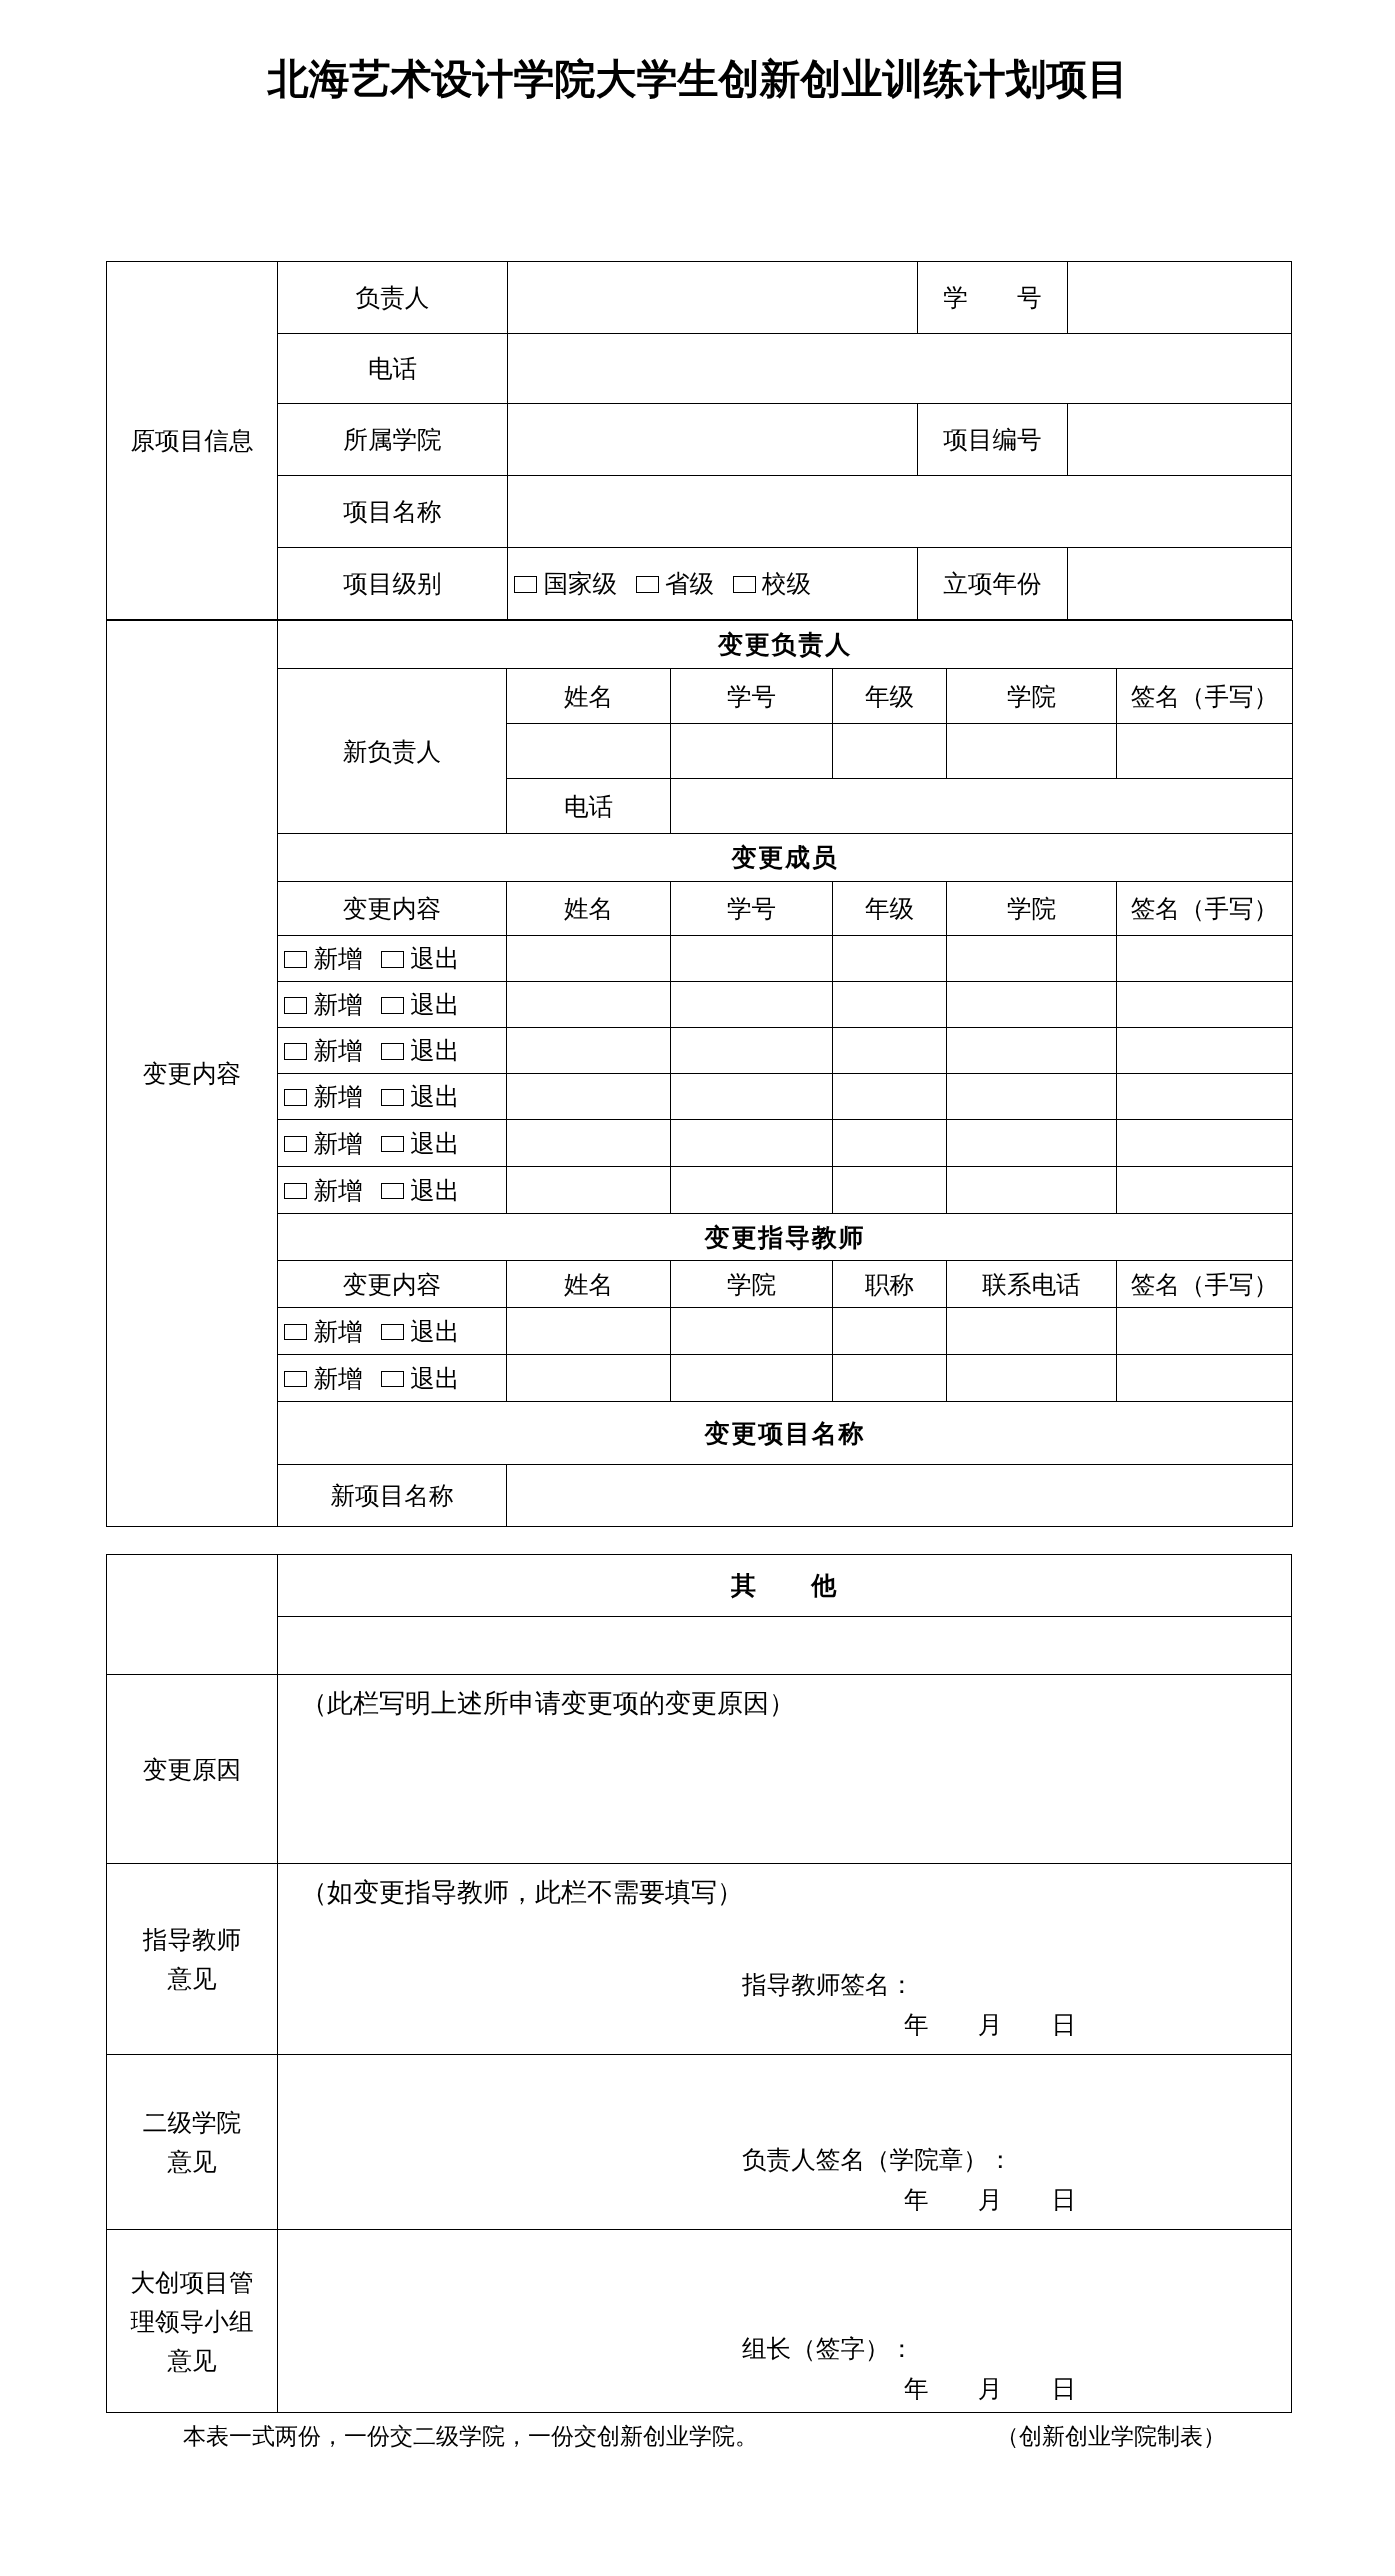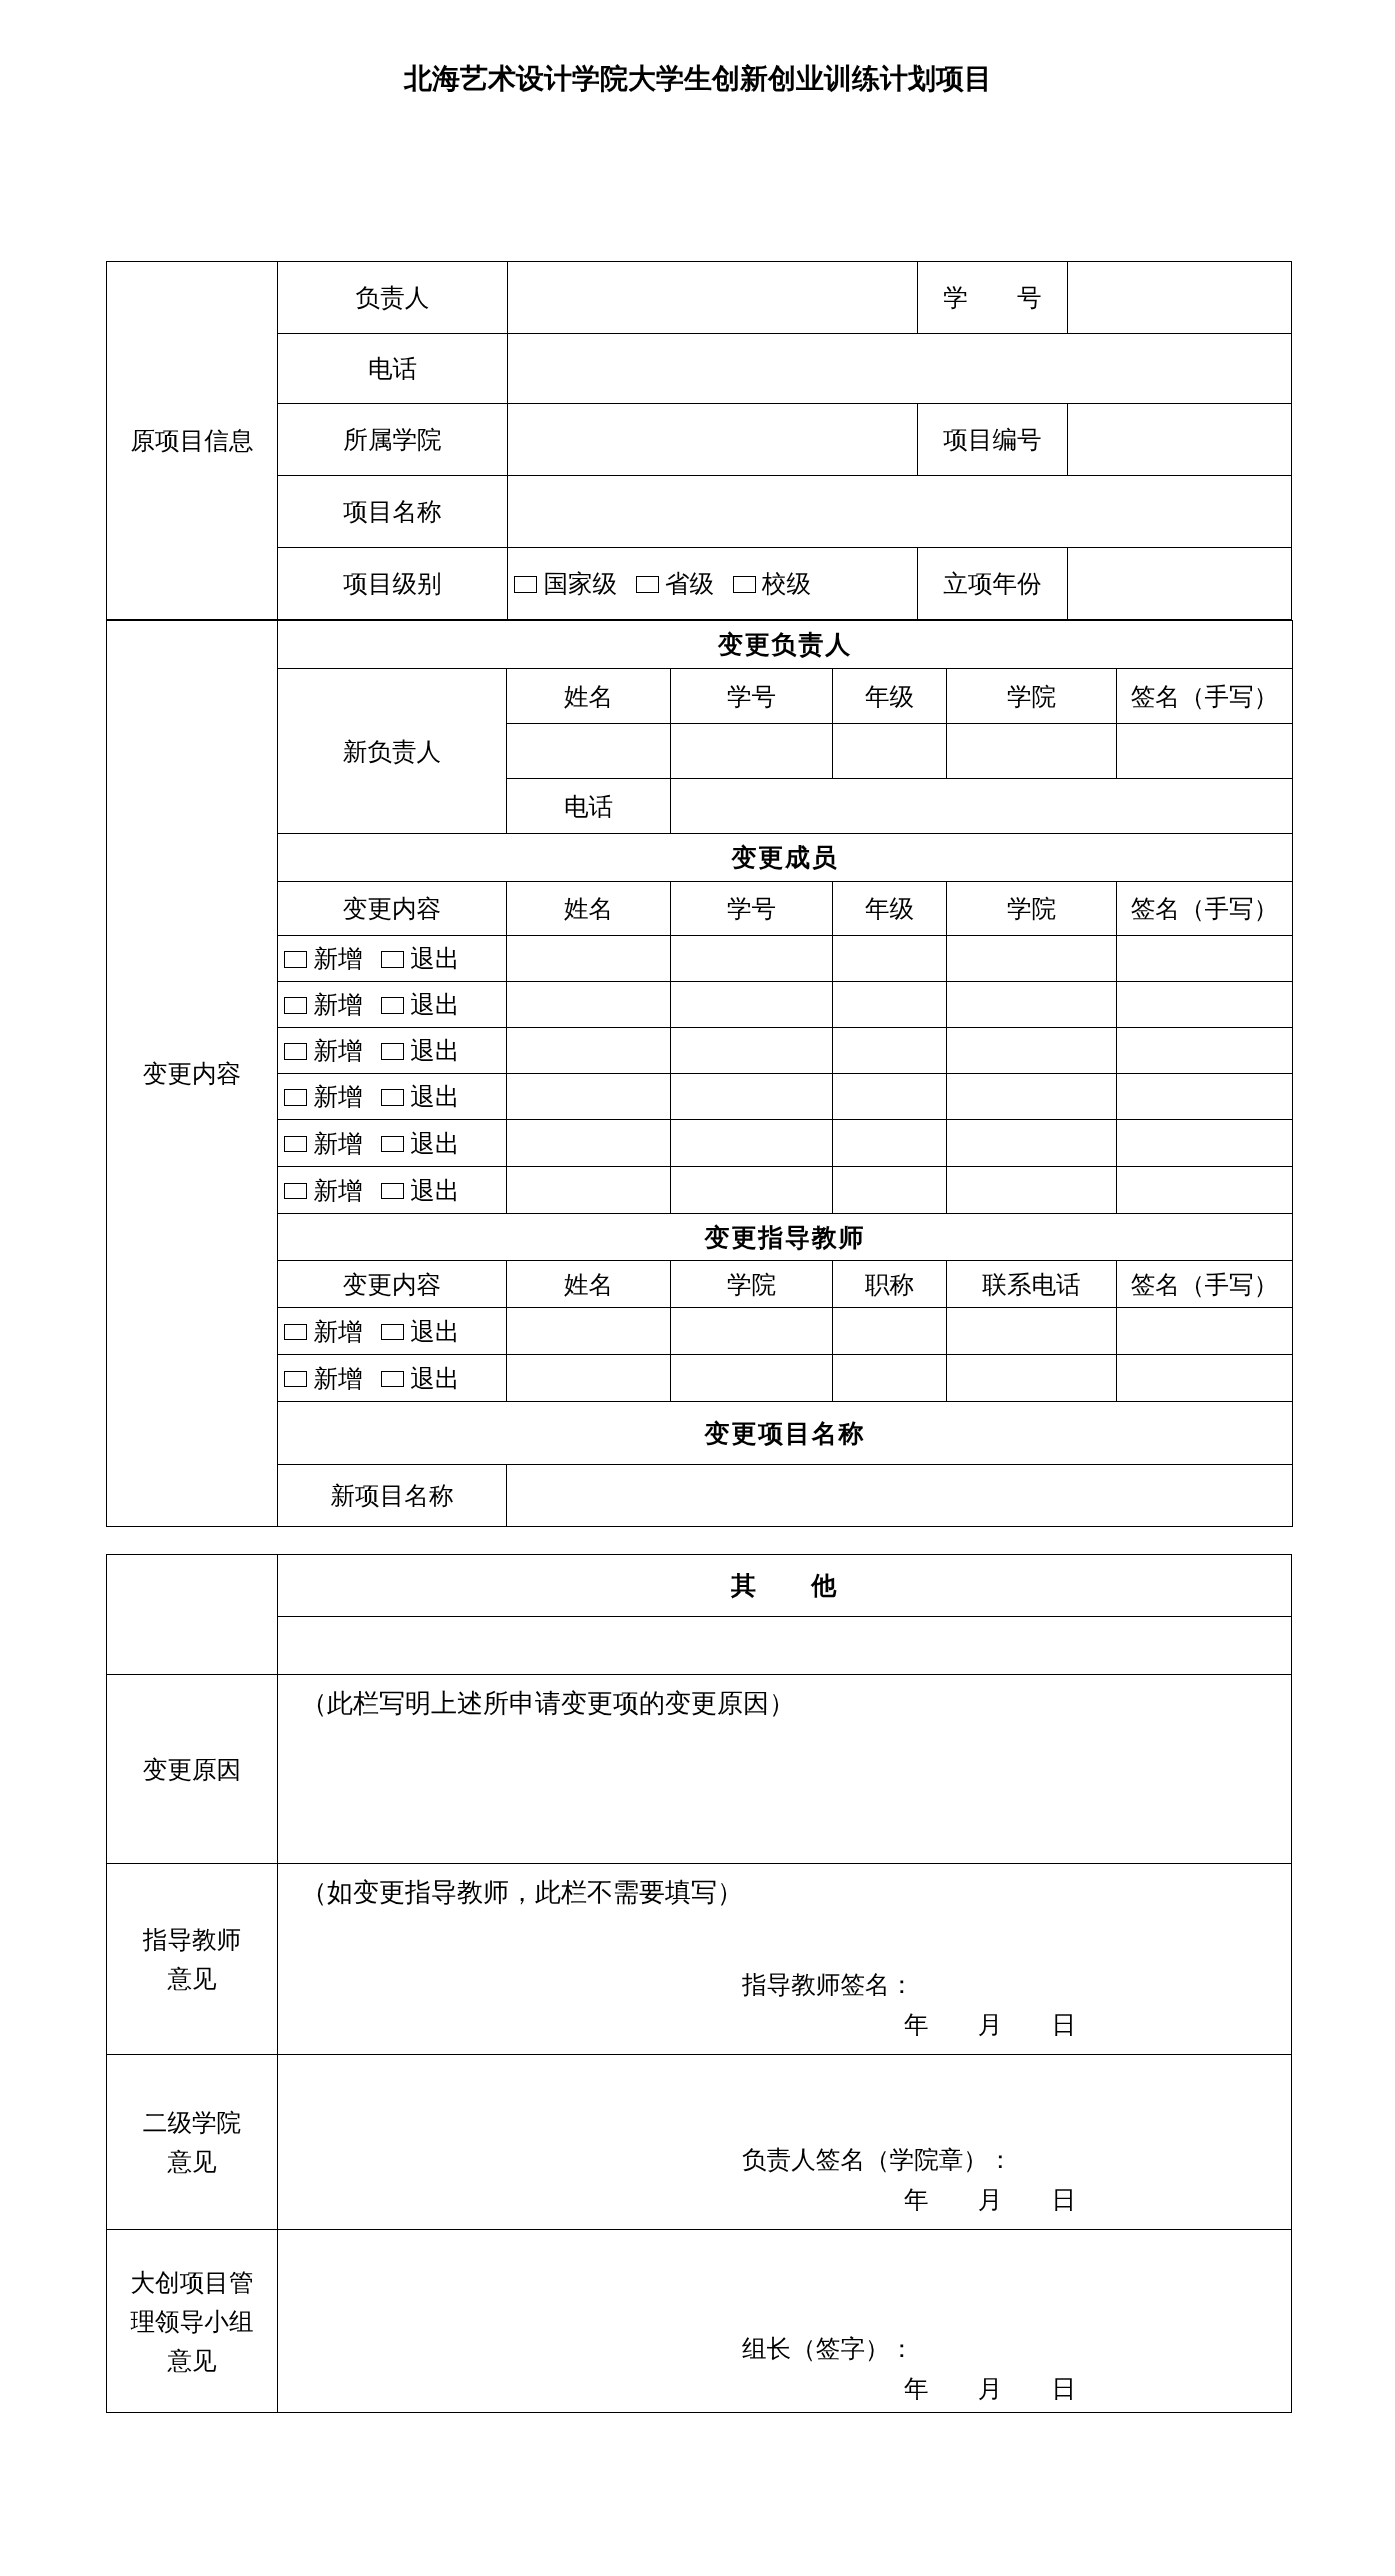--- a/index.html
+++ b/index.html
@@ -4,21 +4,21 @@
 <style>
   * { margin:0; padding:0; box-sizing:border-box; }
   html,body { background:#e8e8e8; }
   .page {
     position:relative; width:1396px; height:2576px; margin:0 auto;
     background:#ffffff; color:#000;
     font-family:"Liberation Serif","DejaVu Serif",serif;
   }
   .doc-title {
     position:absolute; top:44px; left:0; width:100%;
-    text-align:center; font-size:28px; font-weight:bold; line-height:70px;
+    text-align:center; font-size:41px; font-weight:bold; line-height:70px;
   }
   table {
     position:absolute; border-collapse:collapse; table-layout:fixed;
     width:1186px; left:106px; font-size:24.6px;
   }
   td { border:1.8px solid #000; vertical-align:middle; overflow:hidden; }
   .tA { top:261px; }
   .tB { top:620px; }
   .tC { top:1554px; }
   .c { text-align:center; }
@@ -308,16 +308,20 @@
             <div class="sig-name">组长（签字）：</div>
             <div class="sig-date">年　　月　　日</div>
           </div>
         </div>
       </td>
     </tr>
   </tbody>
     </table>
 
   <div class="footer">
+    <div class="footer-line2">
+      <span>本表一式两份，一份交二级学院，一份交创新创业学院。</span>
+      <span>（创新创业学院制表）</span>
+    </div>
   </div>
 
 </div>
 
 
 </body></html>

